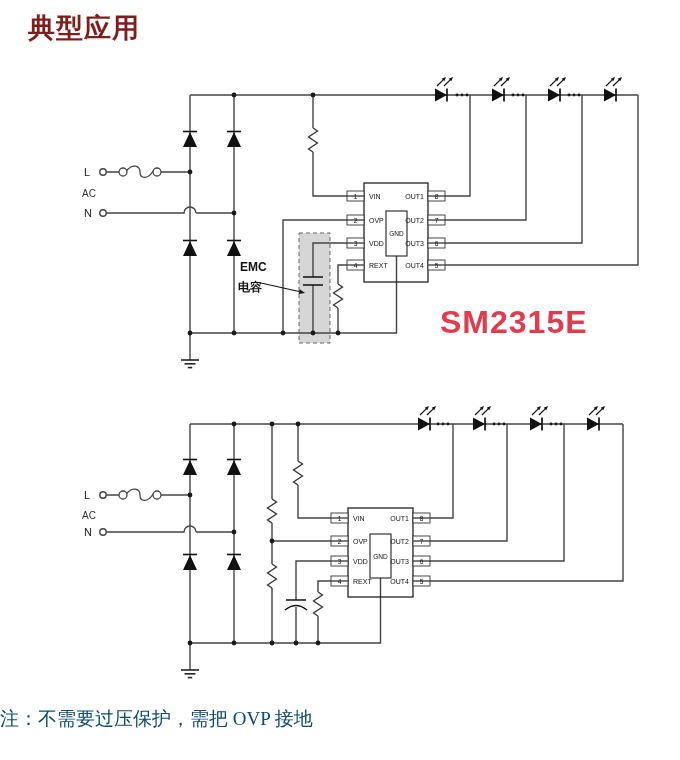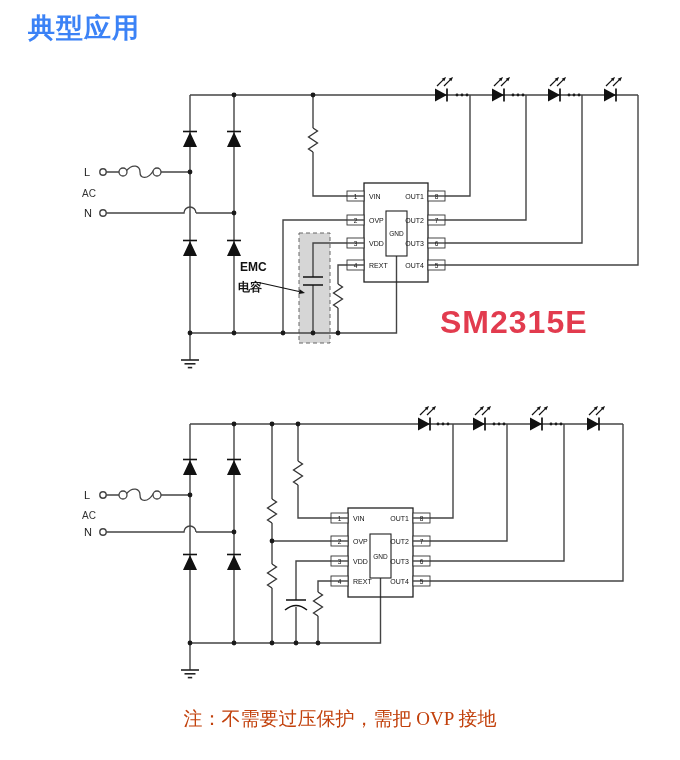--- a/index.html
+++ b/index.html
@@ -1,23 +1,23 @@
 <!DOCTYPE html>
 <html style="--accent-red: #e23b4e; --wire: #444444; --emc-fill: #d6d6d6;"><head>
 <meta charset="utf-8">
 <style>
   html,body{margin:0;padding:0;background:#fff;}
   #page{position:relative;width:680px;height:760px;background:#fff;overflow:hidden;
         font-family:"Liberation Sans","DejaVu Sans",sans-serif;}
   #title{position:absolute;left:28px;top:10px;margin:0;
          font-family:"Liberation Serif","DejaVu Serif",serif;
-         font-weight:bold;font-size:27px;color:#3b82f6;letter-spacing:1px;}
-  #note{position:absolute;left:0;top:706px;width:680px;text-align:center;
+         font-weight:bold;font-size:27px;color:#7f1d1d;letter-spacing:1px;}
+  #note{position:absolute;left:0;top:706px;width:680px;text-align:left;
         font-family:"Liberation Serif","DejaVu Serif",serif;
-        font-size:19px;color:#c2410c;}
+        font-size:19px;color:#0c4a6e;}
   svg{position:absolute;left:0;top:0;}
   .wire{stroke:var(--wire,#444);stroke-width:1.4;fill:none;}
   .comp{stroke:#111;stroke-width:1.5;fill:none;}
   .dot{fill:#1a1a1a;stroke:none;}
   .term{fill:#fff;stroke:#444;stroke-width:1.4;}
   .pinbox{fill:#fff;stroke:#333;stroke-width:0.9;}
   .icbox{fill:none;stroke:#222;stroke-width:1.3;}
   .pad{fill:none;stroke:#222;stroke-width:1.1;}
   .pinnum{font-size:6.5px;fill:#111;text-anchor:middle;}
   .pinname{font-size:7px;fill:#111;}

